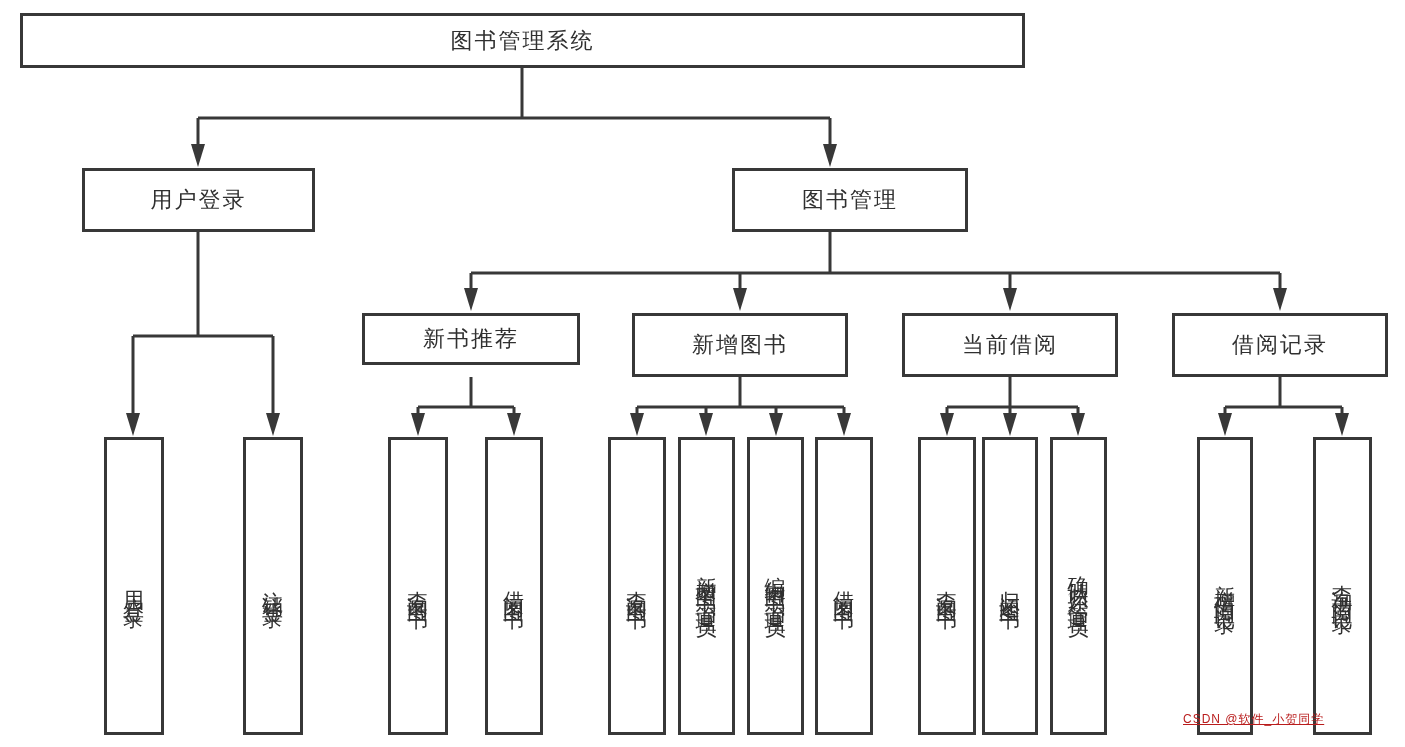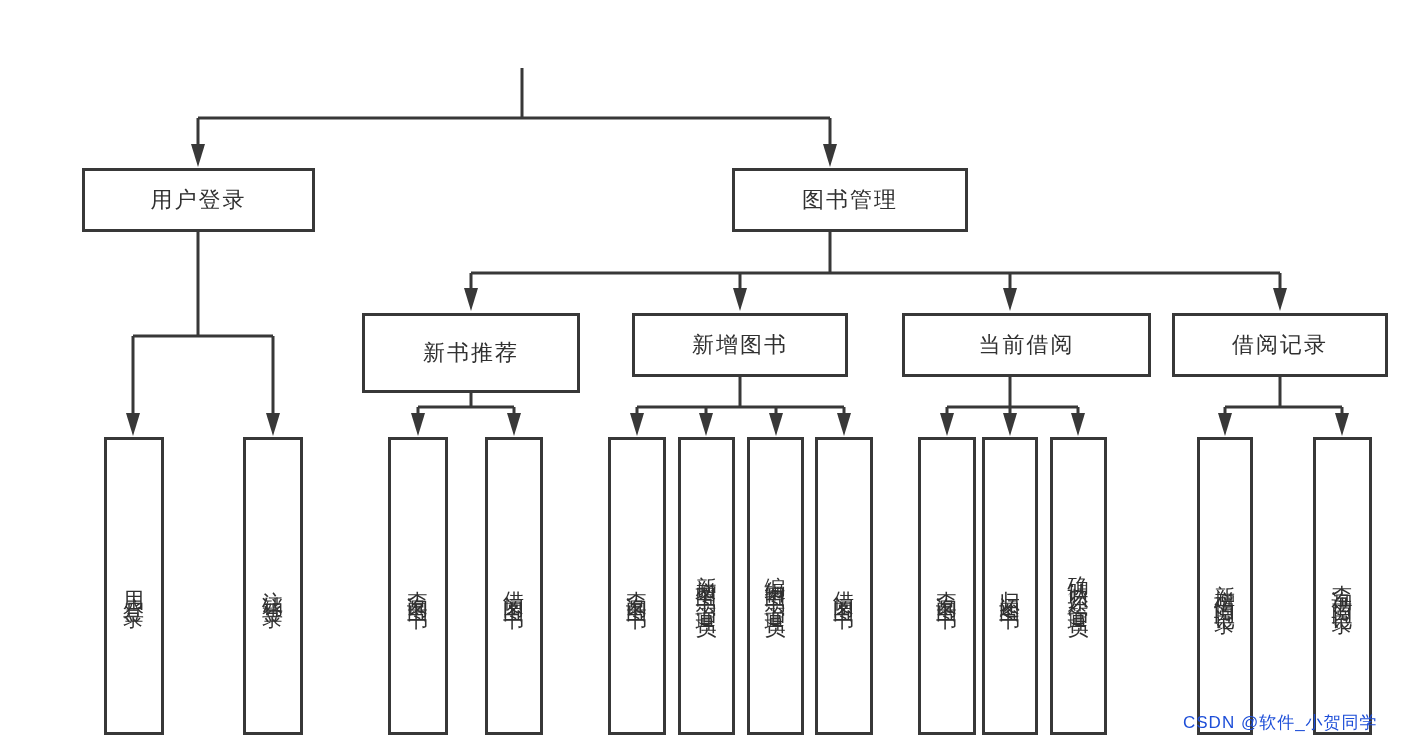--- a/index.html
+++ b/index.html
@@ -39,24 +39,25 @@
     writing-mode: vertical-rl;
     font-size: 21px;
     letter-spacing: 6px;
     line-height: 1;
     white-space: nowrap;
   }
   .watermark {
     position: absolute;
     left: 1183px;
     top: 711px;
-    font-size: 17px;
-    color: #1d4ed8;
+    font-size: 12px;
+    color: #b91c1c;
     white-space: nowrap;
     letter-spacing: 1px;
+    text-decoration: underline;
   }
 </style>
 </head>
 <body>
 
 <div id="canvas">
 
   <svg id="connectors" viewBox="0 0 1405 747" xmlns="http://www.w3.org/2000/svg">
     <g stroke="#383838" stroke-width="3" fill="none">
 
@@ -97,27 +98,28 @@
 
       <polygon points="940,413 954,413 947,436"></polygon>
       <polygon points="1003,413 1017,413 1010,436"></polygon>
       <polygon points="1071,413 1085,413 1078,436"></polygon>
 
       <polygon points="1218,413 1232,413 1225,436"></polygon>
       <polygon points="1335,413 1349,413 1342,436"></polygon>
     </g>
   </svg>
 
+  <div class="node hbox" style="left:20px; top:13px; width:1005px; height:55px;">图书管理系统</div>
 
   <div class="node hbox" style="left:82px; top:168px; width:233px; height:64px;">用户登录</div>
   <div class="node hbox" style="left:712px; top:168px; width:236px; height:64px;margin-left:20px;">图书管理</div>
 
-  <div class="node hbox" style="left:362px; top:313px; width:218px; height:80px;">新书推荐</div>
+  <div class="node hbox" style="left:362px; top:313px; width:218px; height:52px;">新书推荐</div>
   <div class="node hbox" style="left:632px; top:313px; width:216px; height:64px;">新增图书</div>
-  <div class="node hbox" style="left:902px; top:313px; width:249px; height:64px;">当前借阅</div>
+  <div class="node hbox" style="left:902px; top:313px; width:216px; height:64px;">当前借阅</div>
   <div class="node hbox" style="left:1172px; top:313px; width:216px; height:64px;">借阅记录</div>
 
   <div class="node vbox" style="left:104px; top:437px; width:60px; height:298px;">
     <span>用户登录</span>
   </div>
   <div class="node vbox" style="left:243px; top:437px; width:60px; height:298px;">
     <span>注销登录</span>
   </div>
 
   <div class="node vbox" style="left:388px; top:437px; width:60px; height:298px;">

